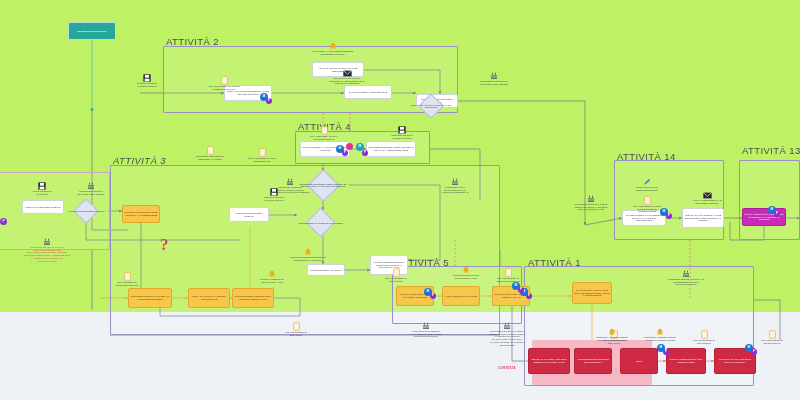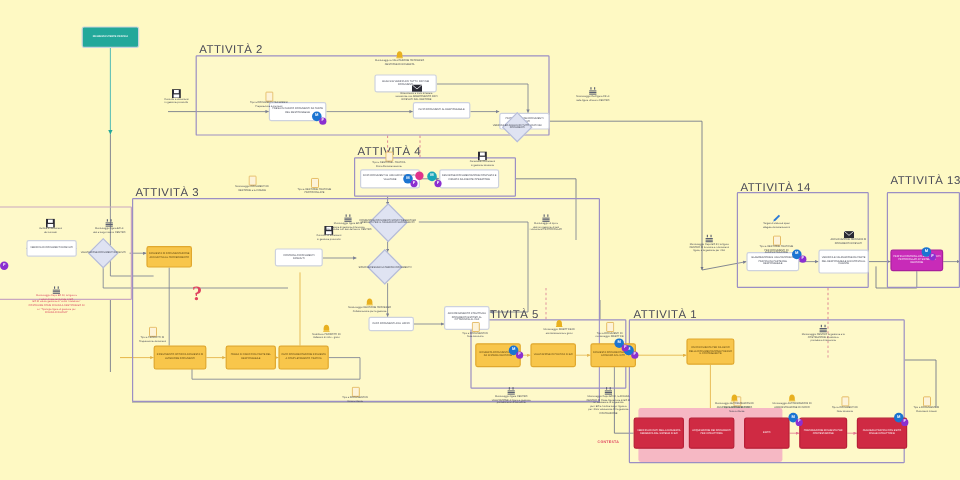--- a/index.html
+++ b/index.html
@@ -5,22 +5,22 @@
   * { box-sizing: border-box; }
   html, body {
     margin: 0; padding: 0;
     width: 800px; height: 400px;
     overflow: hidden;
     background: #eef1f6;
     font-family: "Liberation Sans", sans-serif;
   }
   #canvas {
     position: relative;
-    width: 800px; height: 400px;
-    background: #fef9c3;
+    width: 800px; height: 312px;
+    background: #bef264;
   }
   #svg-layer {
     position: absolute; left: 0; top: 0;
     width: 800px; height: 400px;
     pointer-events: none;
   }
   .panel {
     position: absolute;
     border: 1px solid #9b8fc4;
     background: rgba(255,255,255,0.10);
@@ -204,21 +204,21 @@
       <path d="M754,300 L780,300 L780,340" stroke="#6d7287"></path>
     </g>
   </svg>
 
   <div id="panels">
       <div class="panel" style="left: 163px; top: 46px; width: 295px; height: 67px;"></div>
       <div class="panel-label" style="left: 166px; top: 36px;">ATTIVITÀ 2</div>
       <div class="panel" style="left: 295px; top: 131px; width: 135px; height: 33px;"></div>
       <div class="panel-label" style="left: 298px; top: 121px;">ATTIVITÀ 4</div>
       <div class="panel" style="left: 110px; top: 165px; width: 390px; height: 170px;"></div>
-      <div class="panel-label" style="left: 113px; top: 155px;">ATTIVITÀ 3</div>
+      <div class="panel-label" style="left: 113px; top: 155px; font-style: italic;">ATTIVITÀ 3</div>
       <div class="panel" style="left: 392px; top: 266px; width: 130px; height: 58px;"></div>
       <div class="panel-label" style="left: 396px; top: 257px;">ATTIVITÀ 5</div>
       <div class="panel" style="left: 524px; top: 266px; width: 230px; height: 120px;"></div>
       <div class="panel-label" style="left: 528px; top: 257px;">ATTIVITÀ 1</div>
       <div class="panel" style="left: 614px; top: 160px; width: 110px; height: 80px;"></div>
       <div class="panel-label" style="left: 617px; top: 151px;">ATTIVITÀ 14</div>
       <div class="panel" style="left: 739px; top: 160px; width: 61px; height: 80px;"></div>
       <div class="panel-label" style="left: 742px; top: 145px;">ATTIVITÀ 13</div>
       <div class="panel pinkish" style="left: -40px; top: 172px; width: 150px; height: 78px;"></div>
     </div>

